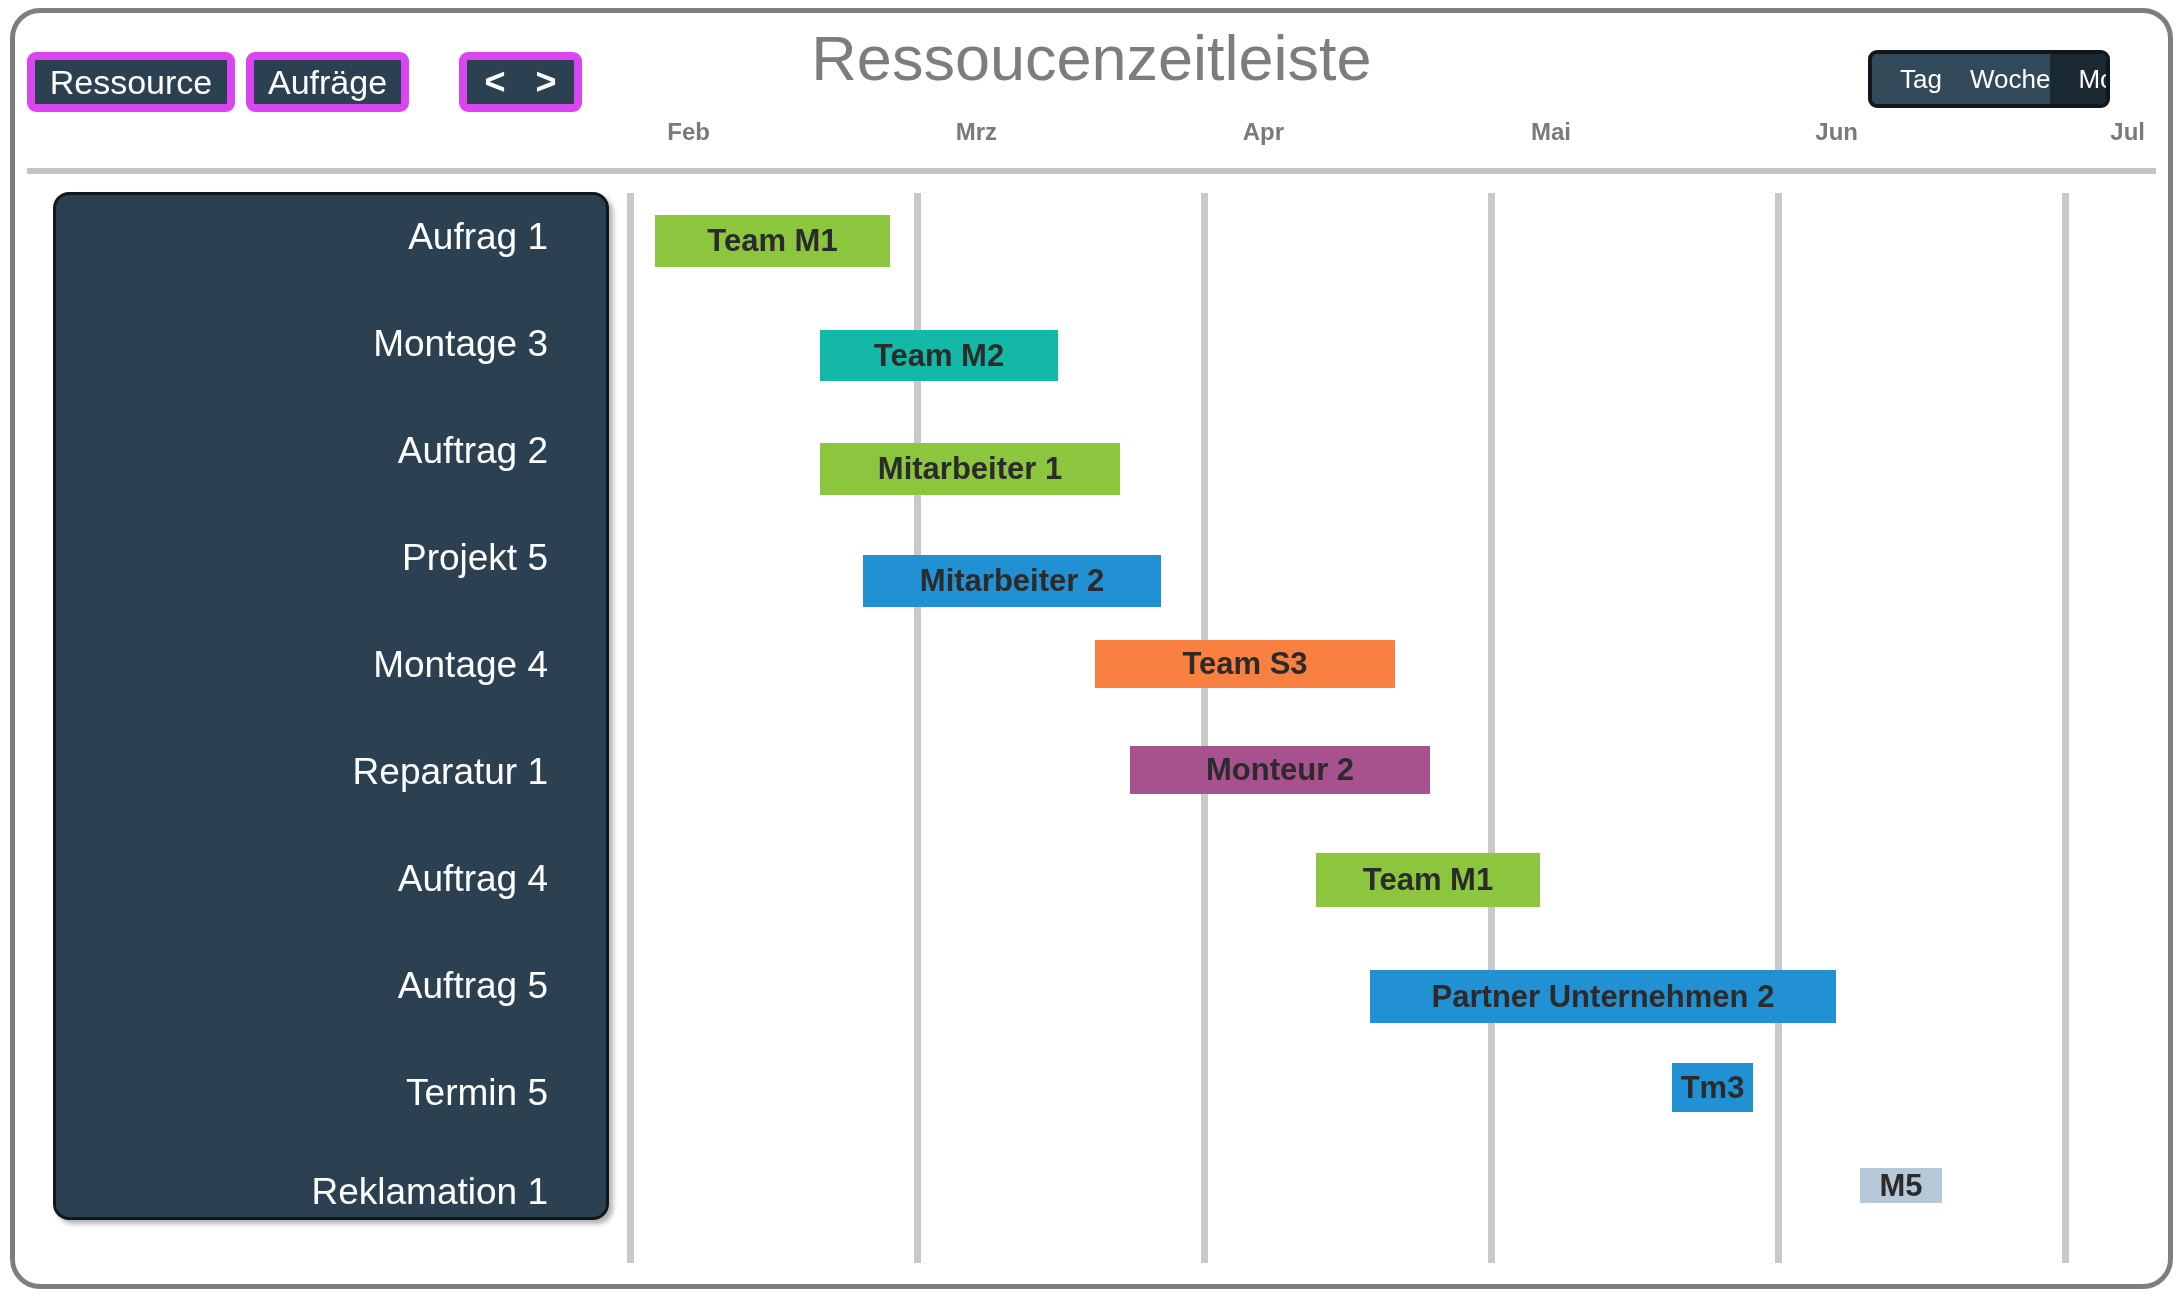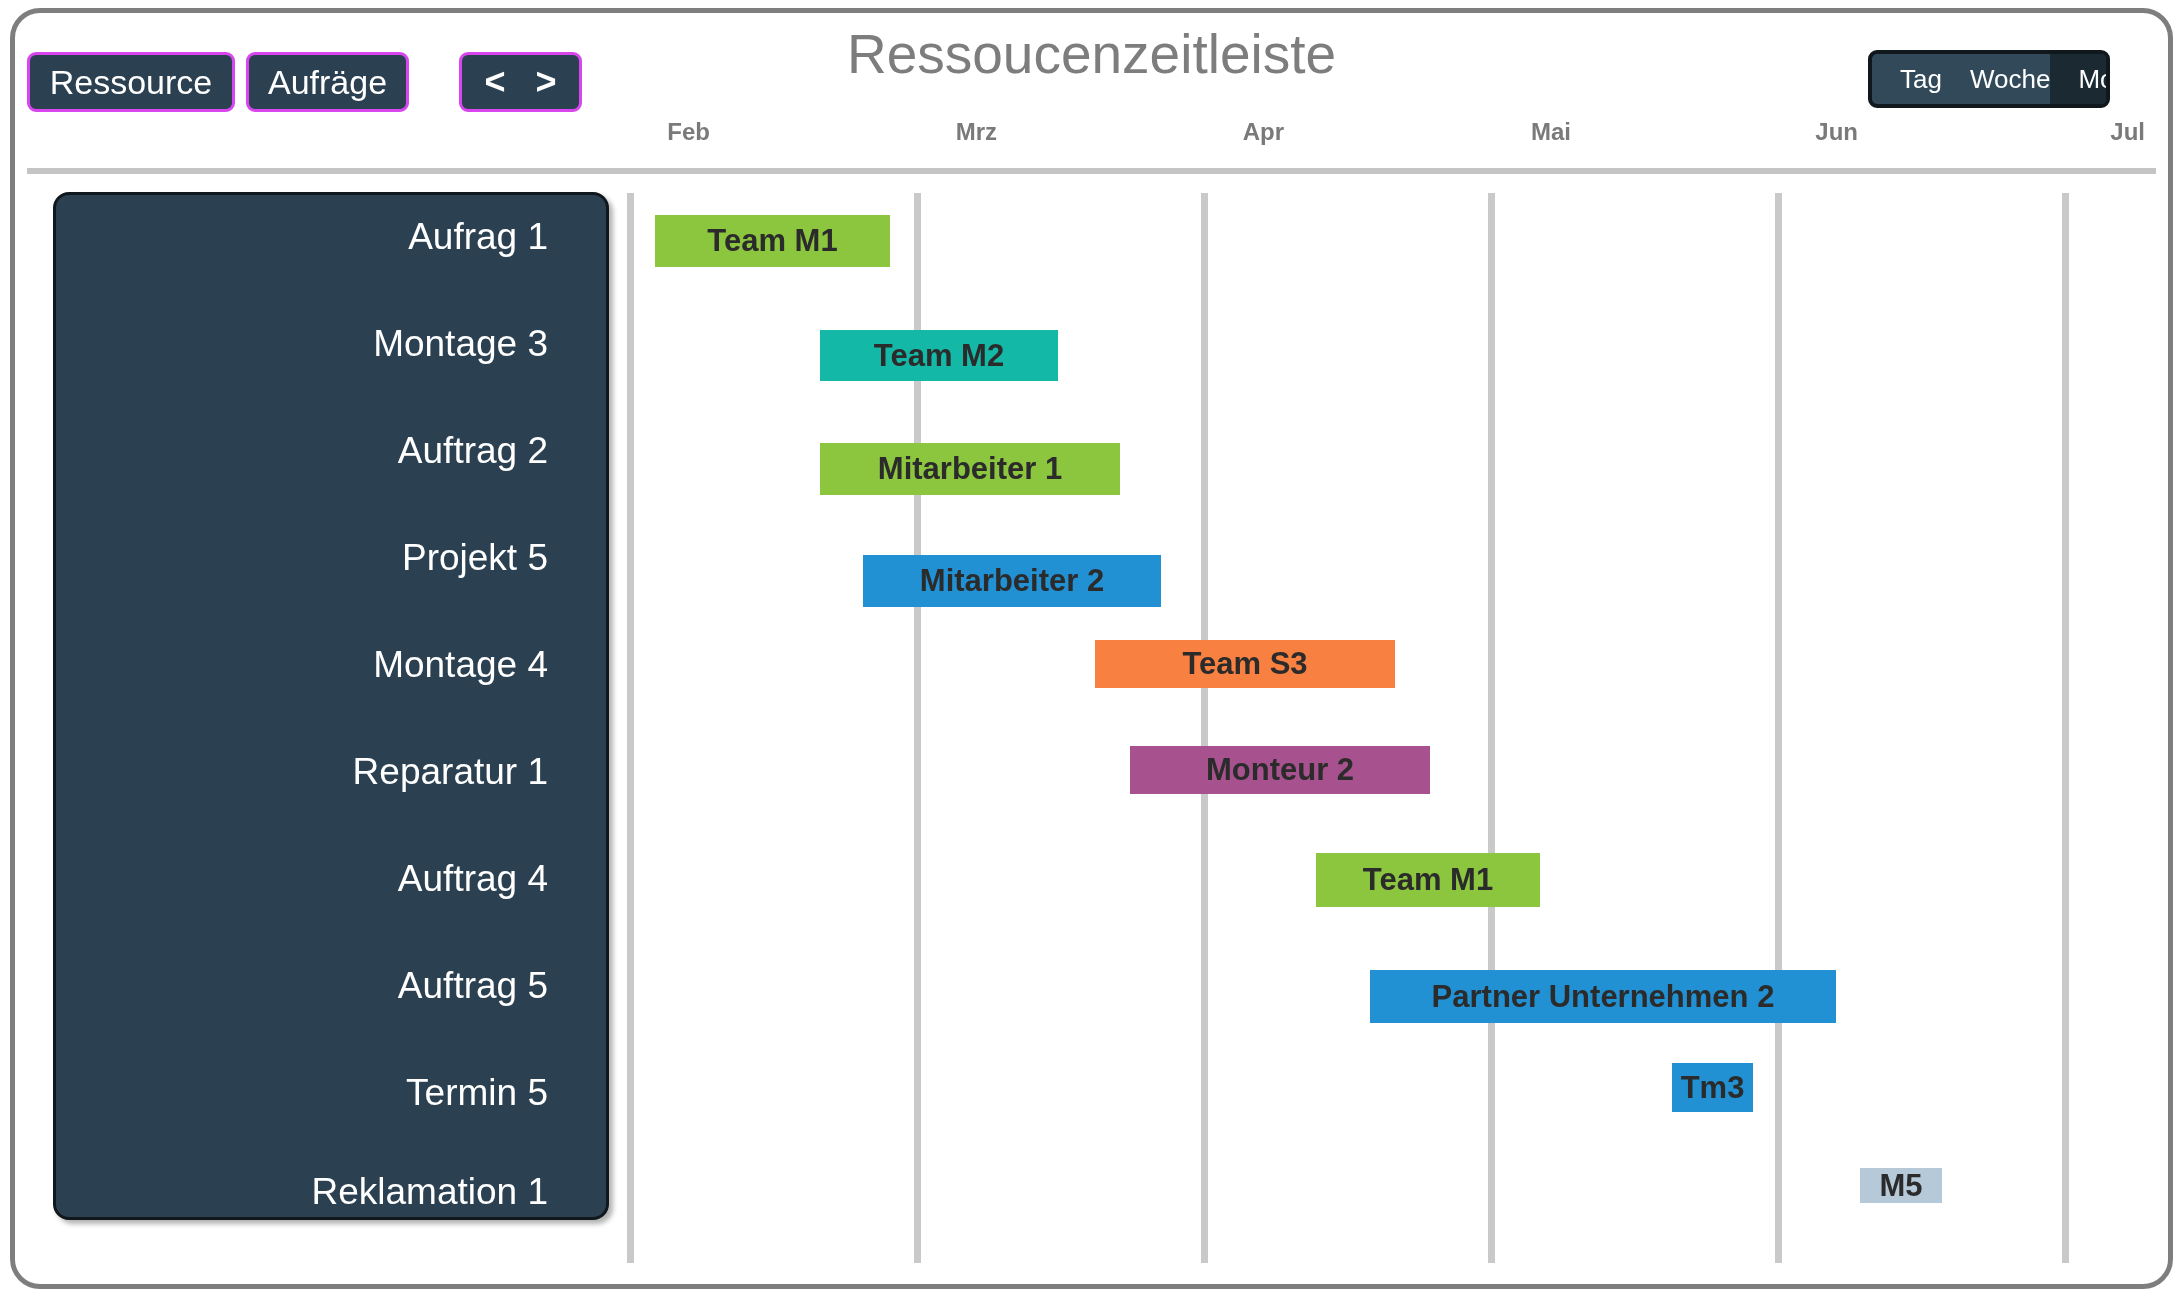--- a/index.html
+++ b/index.html
@@ -6,32 +6,32 @@
   body{
     width:2183px;height:1297px;position:relative;overflow:hidden;
     background:#ffffff;font-family:"Liberation Sans",sans-serif;
   }
   .frame{
     position:absolute;left:10px;top:8px;right:10px;bottom:8px;
     border:5px solid #7e7e7e;border-radius:30px;
   }
   
   .btn{
-    position:absolute;background:#2B4152;border:3px solid #d946ef;
+    position:absolute;background:#2B4152;border:8px solid #d946ef;
     border-radius:9px;color:#ffffff;display:flex;align-items:center;
     justify-content:center;font-size:34px;box-sizing:border-box;
     cursor:pointer;
   }
   #btn-ressource{left:27px;top:52px;width:208px;height:60px;}
   #btn-auftraege{left:246px;top:52px;width:163px;height:60px;}
   #btn-nav{left:459px;top:52px;width:123px;height:60px;gap:30px;font-weight:bold;font-size:36px;}
   #btn-nav span{cursor:pointer;}
   .page-title{
     position:absolute;left:0;right:0;top:22px;text-align:center;
-    font-size:55px;color:#7d7d7d;
+    font-size:63px;color:#7d7d7d;
   }
   
   .toggle{
     position:absolute;left:1868px;top:50px;width:242px;height:58px;
     border:4px solid #10181d;border-radius:9px;display:flex;
     overflow:hidden;background:#32495A;box-sizing:border-box;
   }
   .tseg{
     display:flex;align-items:center;justify-content:center;
     color:#ffffff;font-size:26px;cursor:pointer;height:100%;padding-left:28px;

